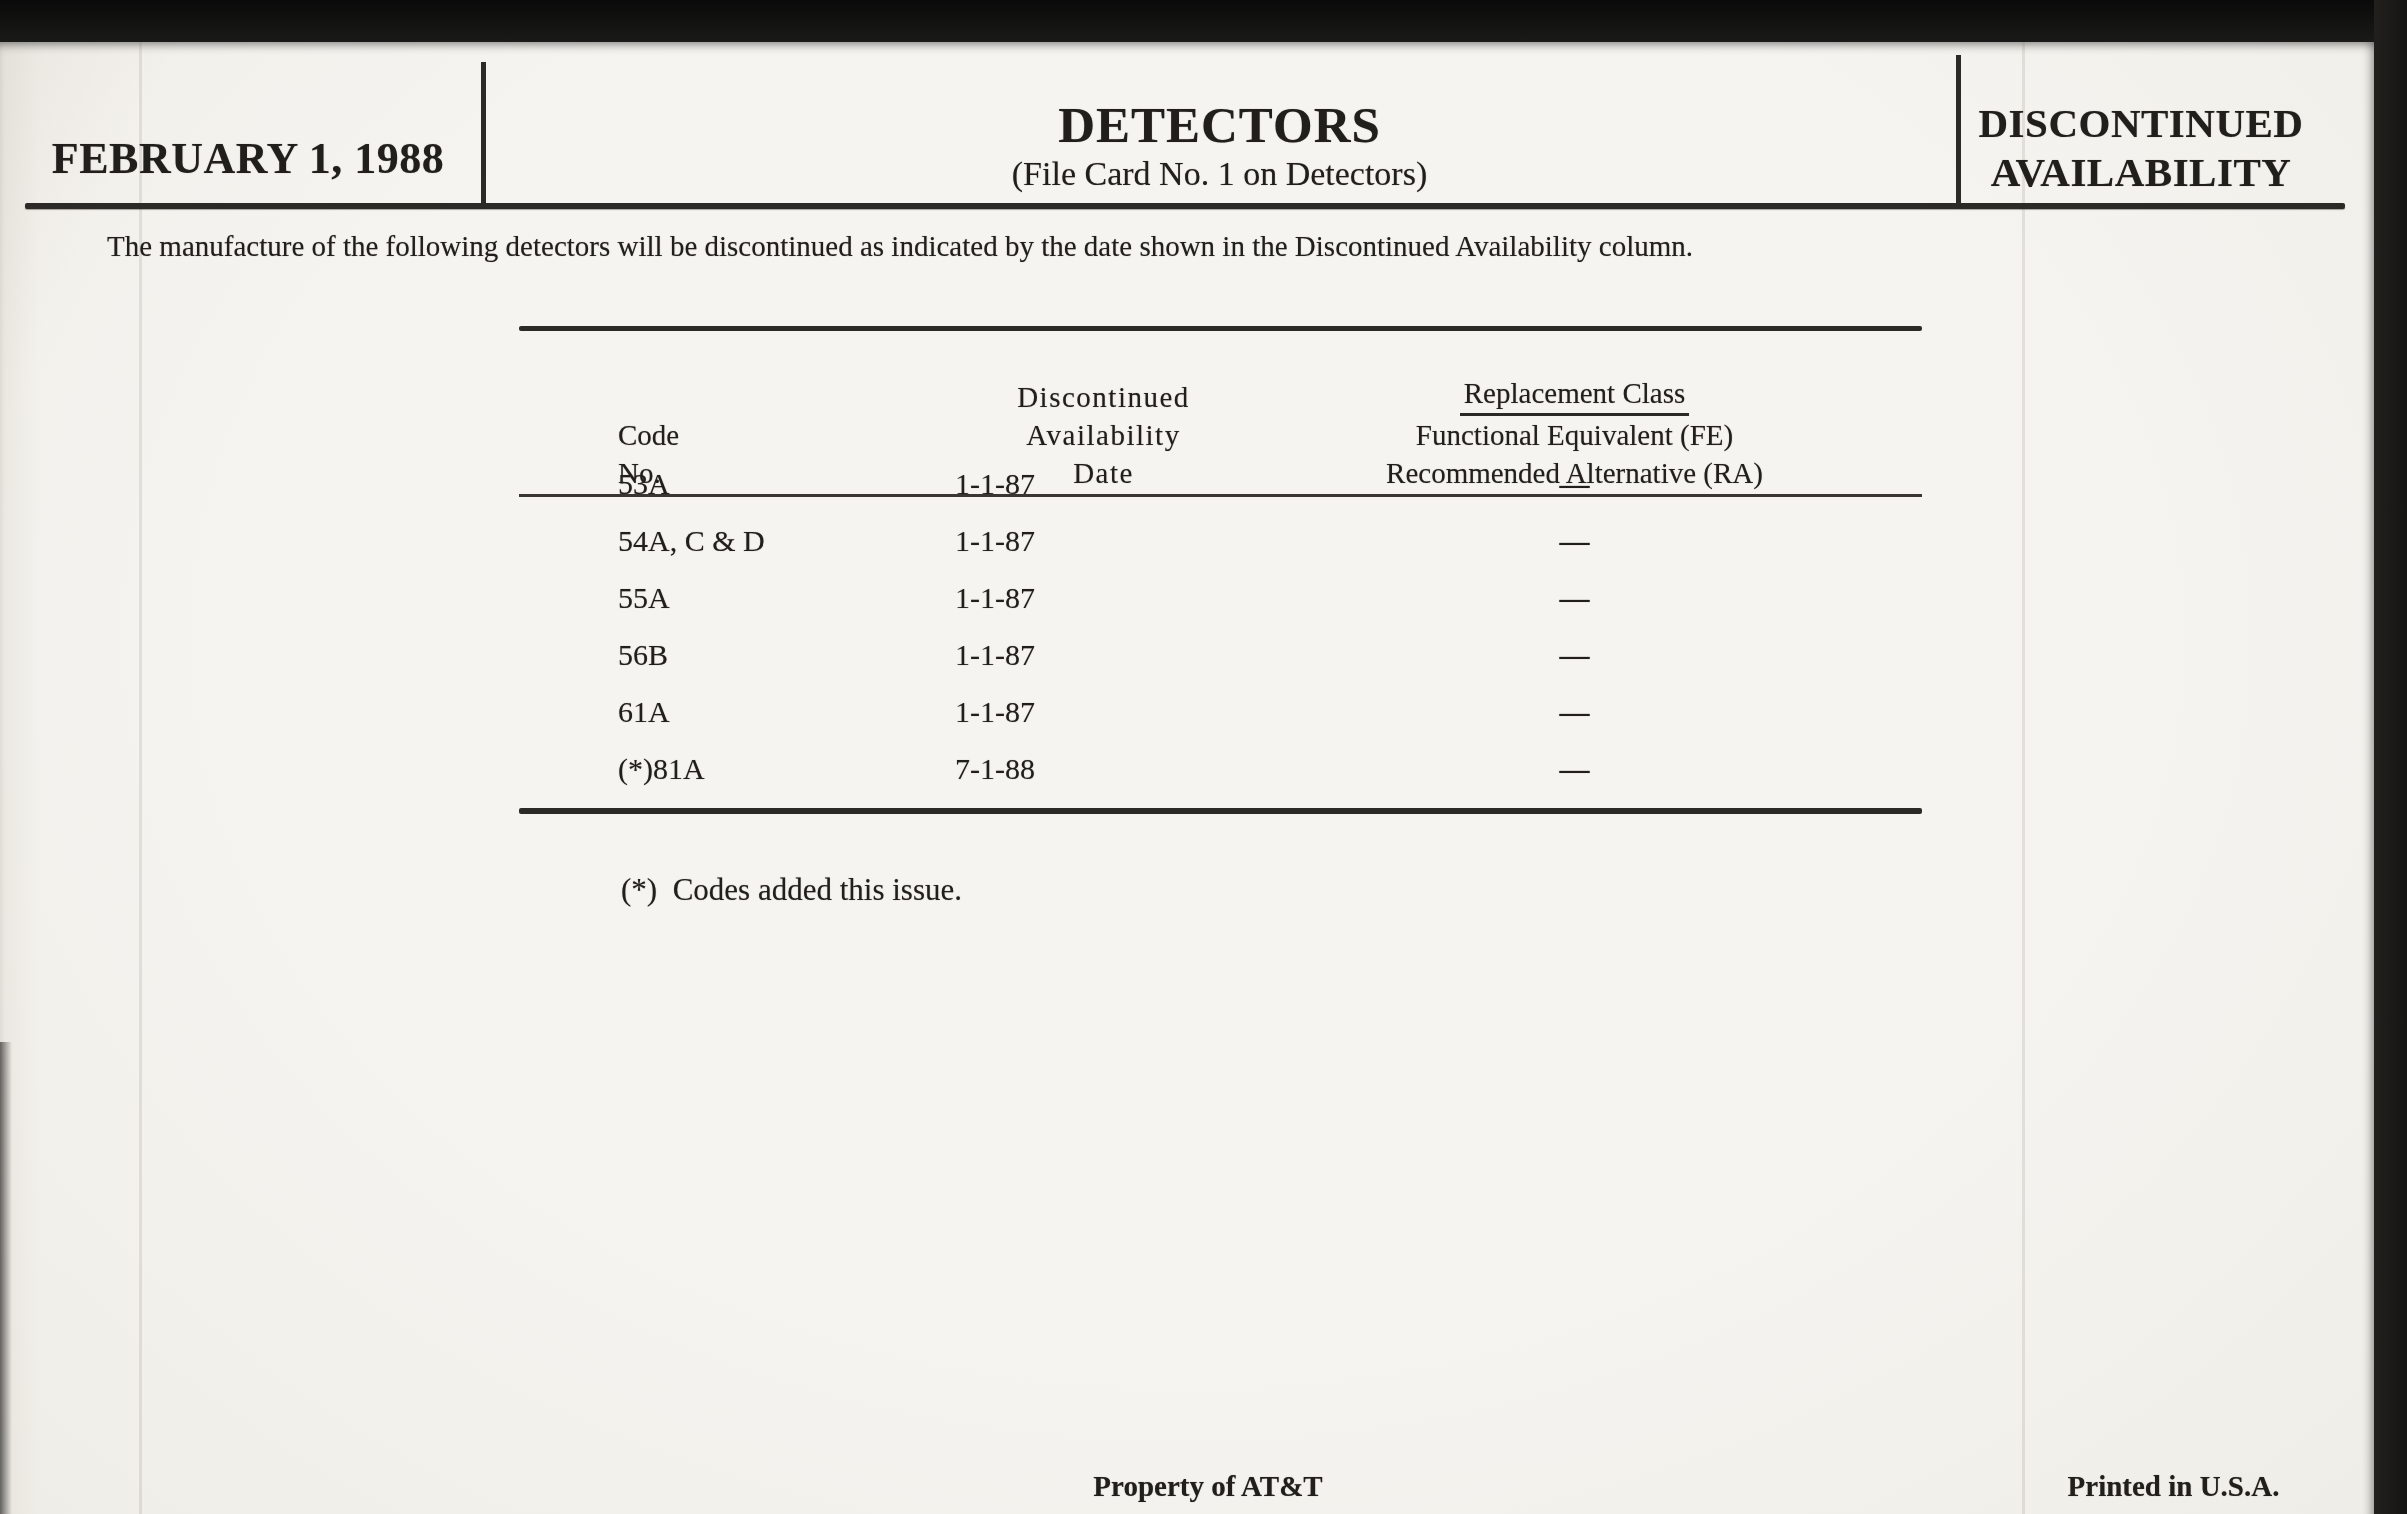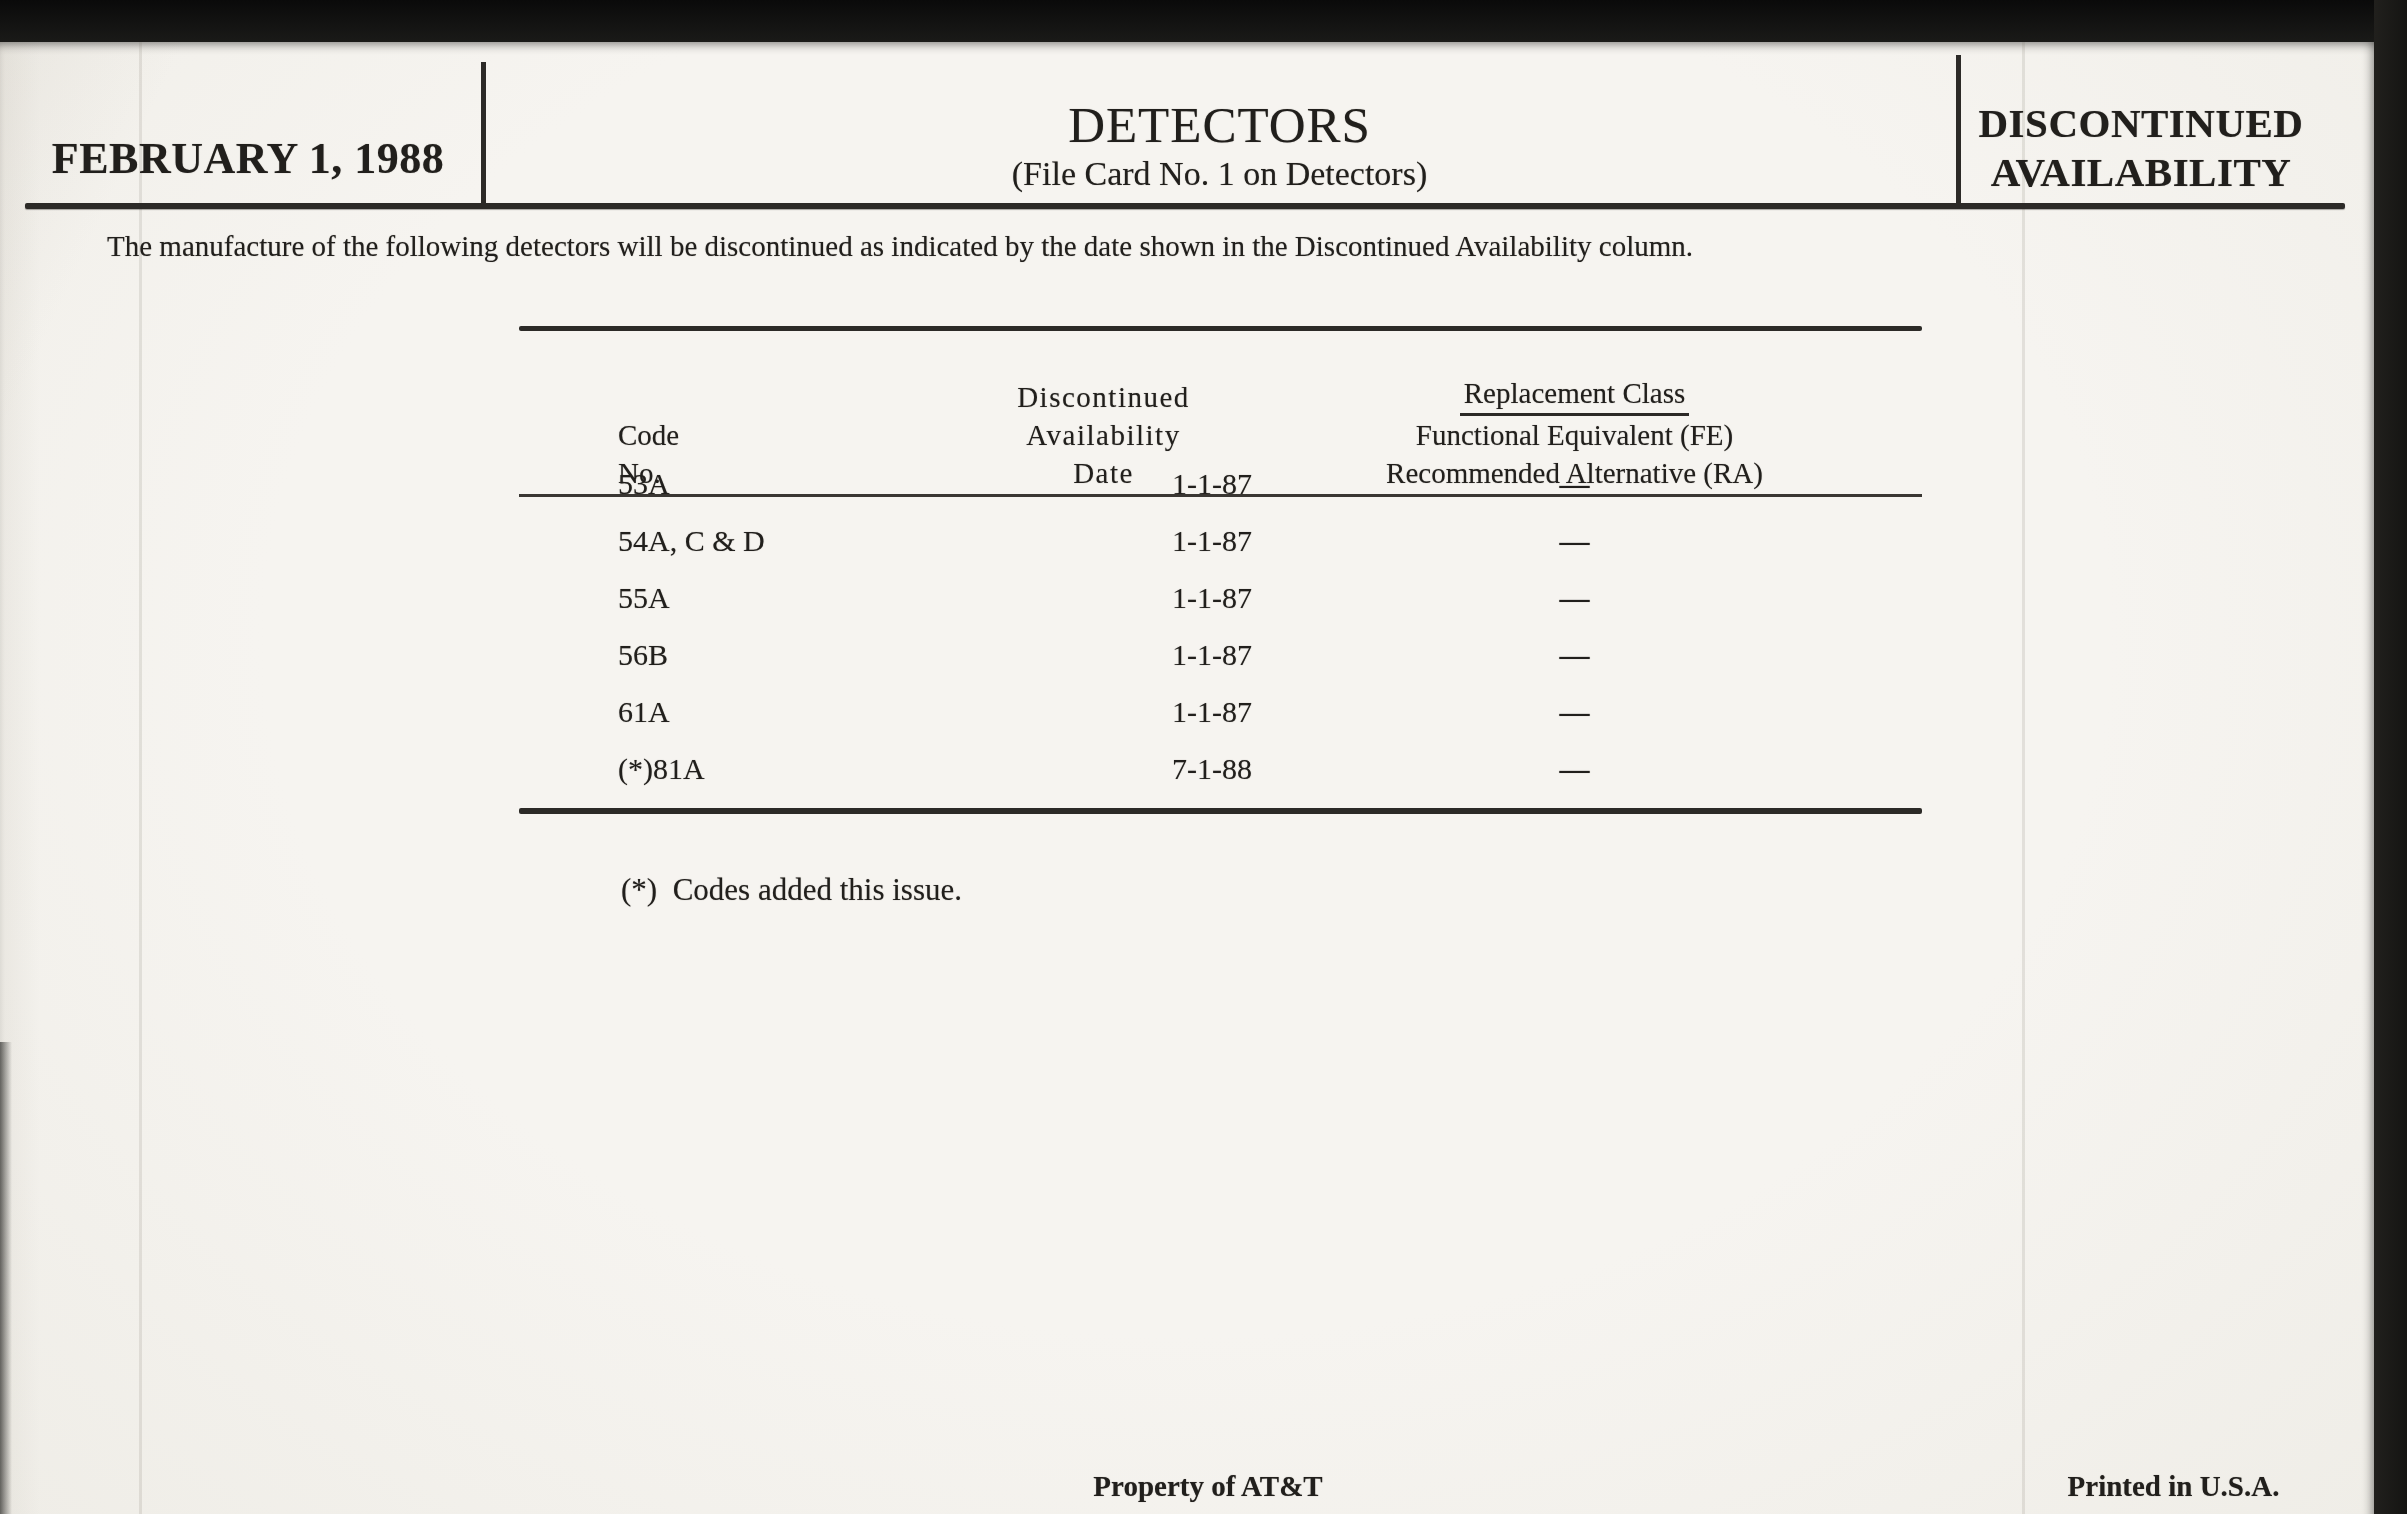--- a/index.html
+++ b/index.html
@@ -43,21 +43,21 @@
     box-shadow:0 1px 1px rgba(44,42,39,.4);
   }
   .vdiv{position:absolute;width:5px;background:#2c2a27;}
   .vdiv.left{left:481px;top:20px;height:142px;}
   .vdiv.right{left:1956px;top:13px;height:149px;}
   .issue-date{
     position:absolute;left:30px;top:91px;width:436px;
     font-size:44px;font-weight:bold;text-align:center;letter-spacing:0.5px;
   }
   .title-block{position:absolute;left:774px;top:57px;width:891px;text-align:center;}
-  .doc-title{font-size:51px;font-weight:normal;line-height:1.05;letter-spacing:1px;}
+  .doc-title{font-size:51px;font-weight:bold;line-height:1.05;letter-spacing:1px;}
   .doc-subtitle{font-size:34px;line-height:1.25;}
   .avail-block{
     position:absolute;left:1963px;top:57px;width:356px;text-align:center;
     font-size:41px;font-weight:bold;line-height:1.2;letter-spacing:0.5px;
   }
   .intro{position:absolute;left:107px;top:188px;width:2178px;font-size:29px;}
 
   
   .dtable{position:absolute;left:519px;top:284px;width:1403px;}
   .rule-thick{position:absolute;left:0;width:1403px;height:5px;background:#2c2a27;border-radius:2px;}
@@ -66,21 +66,21 @@
   .rule-bottom{top:482px;height:6px;}
   .thead{position:absolute;left:0;top:8px;width:1403px;height:158px;display:flex;font-size:29px;}
   .th{display:flex;flex-direction:column;justify-content:flex-end;line-height:38px;}
   .th-code{width:436px;padding-left:99px;box-sizing:border-box;text-align:left;}
   .th-date{width:297px;text-align:center;letter-spacing:1.5px;}
   .th-repl{width:645px;text-align:center;}
   .th-repl .underlined{align-self:center;border-bottom:3px solid #2c2a27;padding:0 4px 1px 4px;}
   .tbody{position:absolute;left:0;top:129px;width:1403px;}
   .trow{display:flex;height:57px;align-items:center;font-size:30px;}
   .td-code{width:436px;padding-left:99px;box-sizing:border-box;}
-  .td-date{width:297px;text-align:right;}
+  .td-date{width:297px;text-align:left;}
   .td-repl{width:645px;text-align:center;font-weight:bold;}
   .footnote{position:absolute;left:621px;top:830px;font-size:31px;}
 
   
   .footer-property{position:absolute;left:1010px;top:1428px;width:396px;text-align:center;font-size:29px;font-weight:bold;}
   .footer-printed{position:absolute;left:2025px;top:1428px;width:297px;text-align:center;font-size:29px;font-weight:bold;}
 </style>
 </head>
 <body>
 

